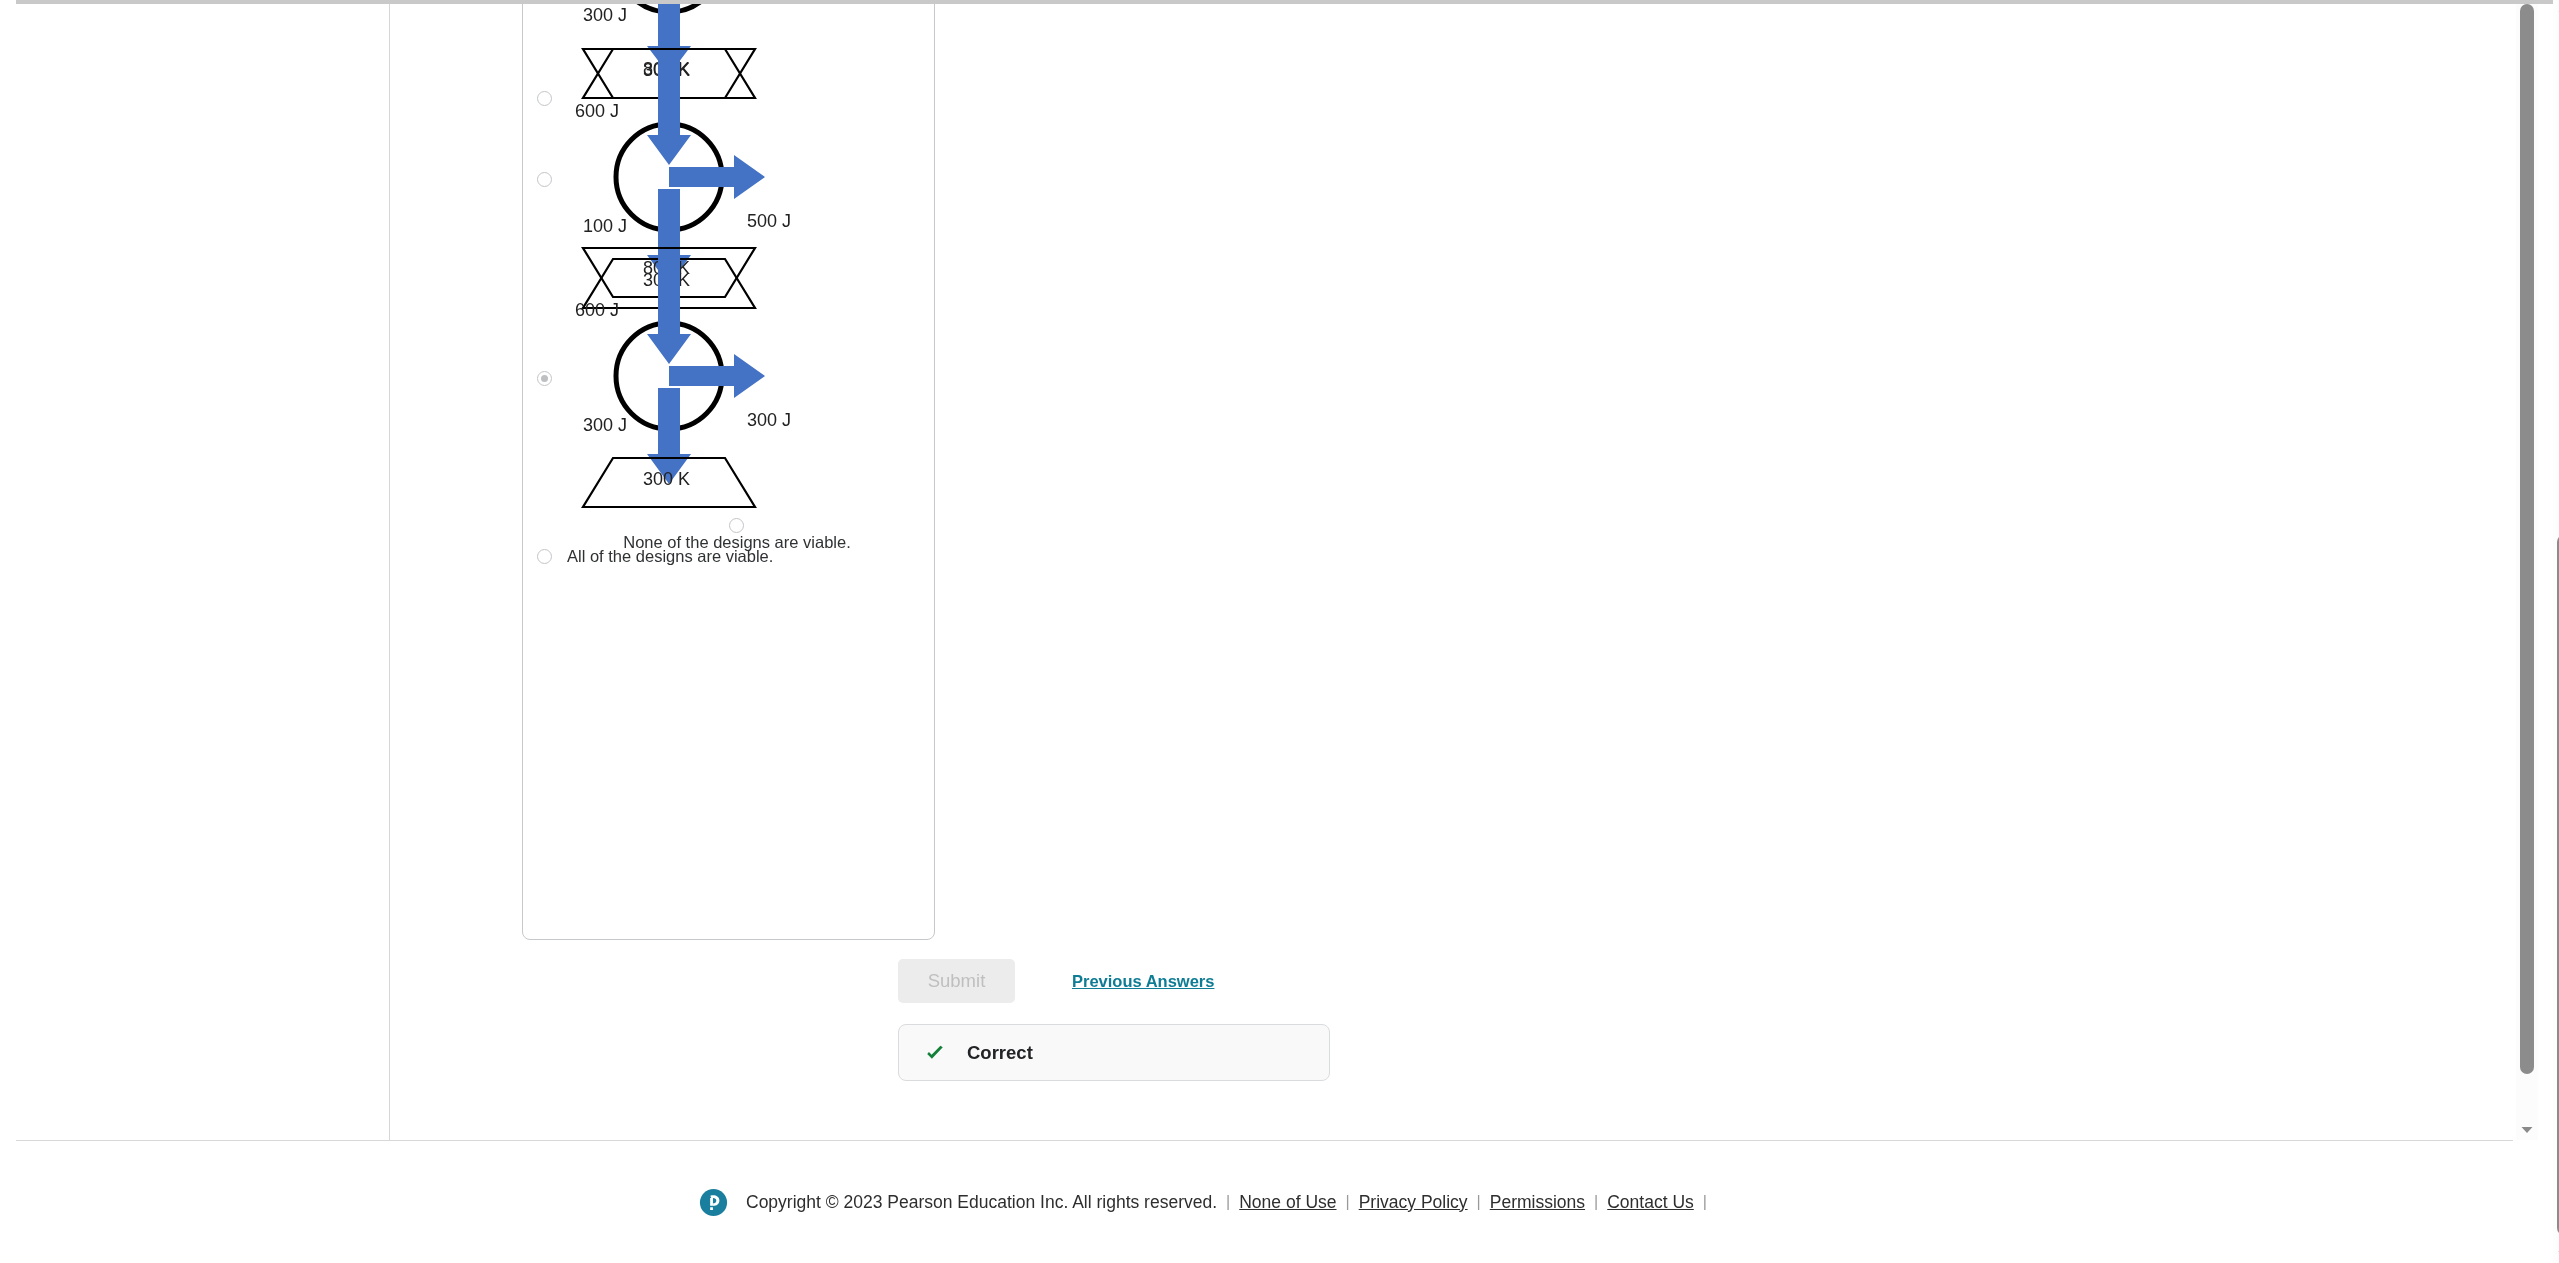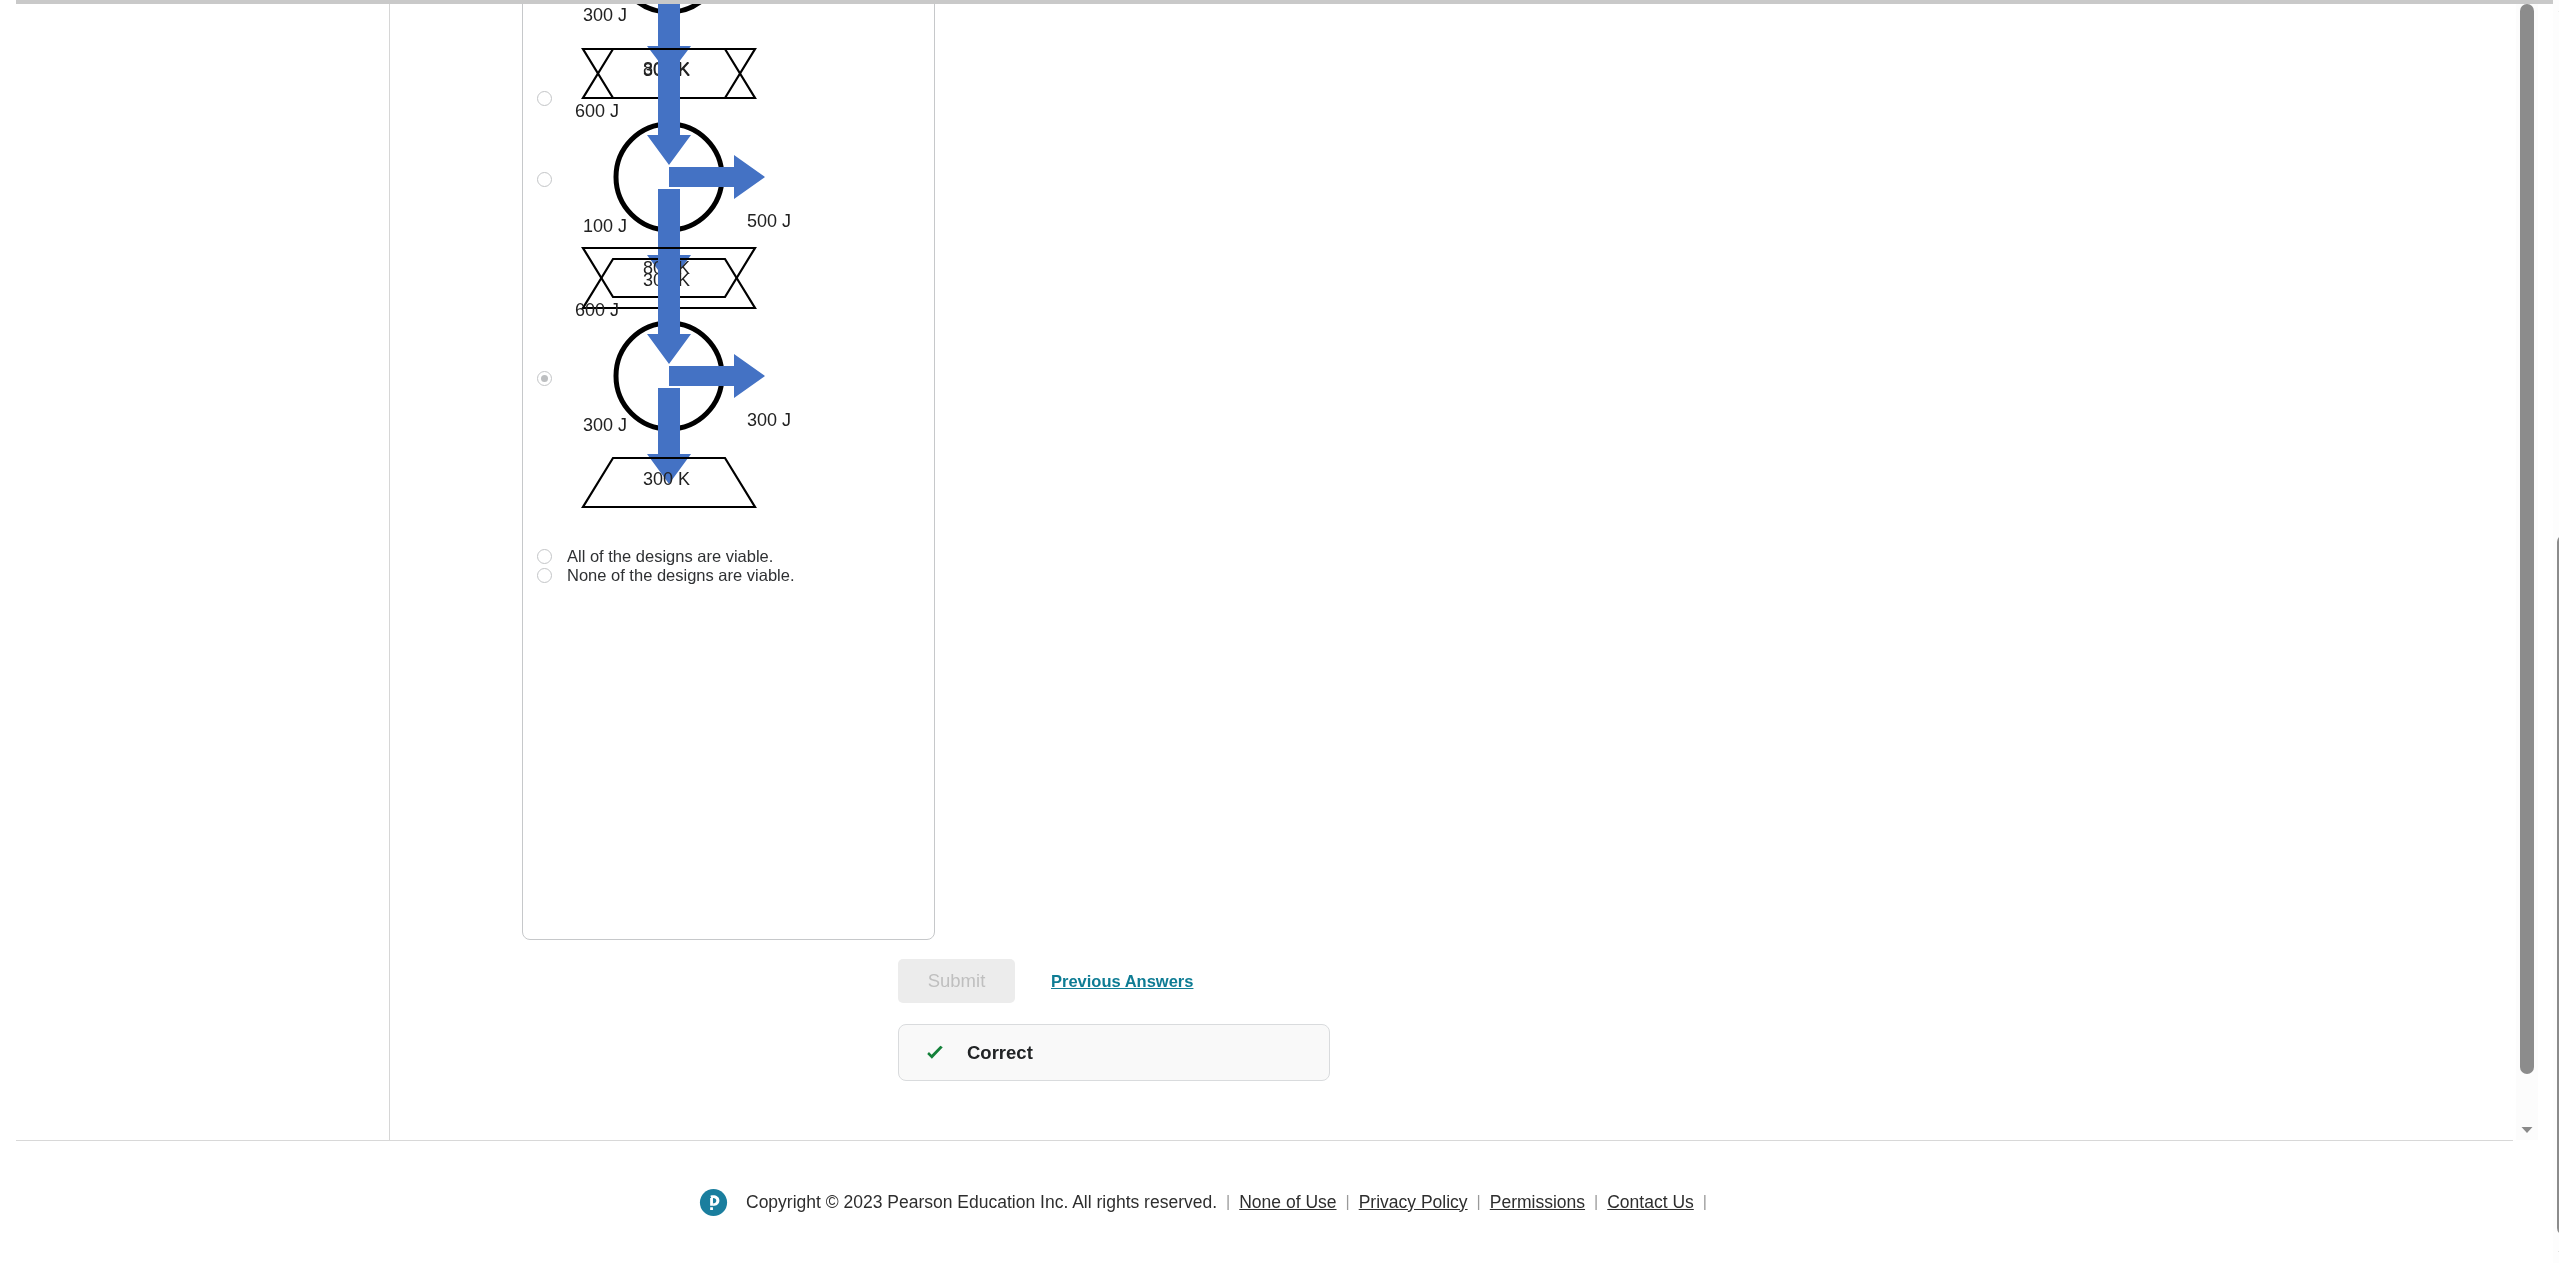--- a/index.html
+++ b/index.html
@@ -51,21 +51,21 @@
 
   .choice-text {
     font-size: 16.5px; color: #2f3133; margin-left: 15px; white-space: nowrap;
   }
 
   .diagram-wrap { margin-left: 17px; }
 
   
   .submit-row {
     position: absolute; left: 507px; top: 955px;
-    display: flex; align-items: center; gap: 36px;
+    display: flex; align-items: center; gap: 57px;
   }
   .submit-btn {
     width: 117px; height: 44px; border: none; border-radius: 5px;
     background: #ececec; color: #bfbfbf; font-size: 18.5px;
     font-family: "Liberation Sans", sans-serif; cursor: default;
   }
   .prev-answers {
     font-size: 16.5px; font-weight: bold; color: #0e7c94;
     text-decoration: underline; cursor: pointer; white-space: nowrap;
   }
@@ -202,21 +202,21 @@
             <path d="M100 140 L165 140 L165 128 L196 150 L165 172 L165 160 L100 160 Z" fill="#4472C4"></path>
             <text x="178" y="200" font-family="Liberation Sans, sans-serif" font-size="18" fill="#222">300 J</text>
             <path d="M89 162 L111 162 L111 228 L122 228 L100 258 L78 228 L89 228 Z" fill="#4472C4"></path>
             <text x="14" y="205" font-family="Liberation Sans, sans-serif" font-size="18" fill="#222">300 J</text>
             <path d="M44 232 L156 232 L186 281 L14 281 Z" fill="none" stroke="#000" stroke-width="2.2"></path>
             <text x="74" y="259" font-family="Liberation Sans, sans-serif" font-size="18" fill="#222">300 K</text>
           </svg>
         </div>
       </div>
 
-      <div class="choice-row" style="top:991px;">
+      <div class="choice-row" style="top:943px;flex-direction:column;">
         <div class="radio" style="margin-left:14px;"></div>
         <span class="choice-text">None of the designs are viable.</span>
       </div>
 
       <div class="choice-row" style="top:972px;">
         <div class="radio" style="margin-left:14px;"></div>
         <span class="choice-text">All of the designs are viable.</span>
       </div>
 
     </div>

